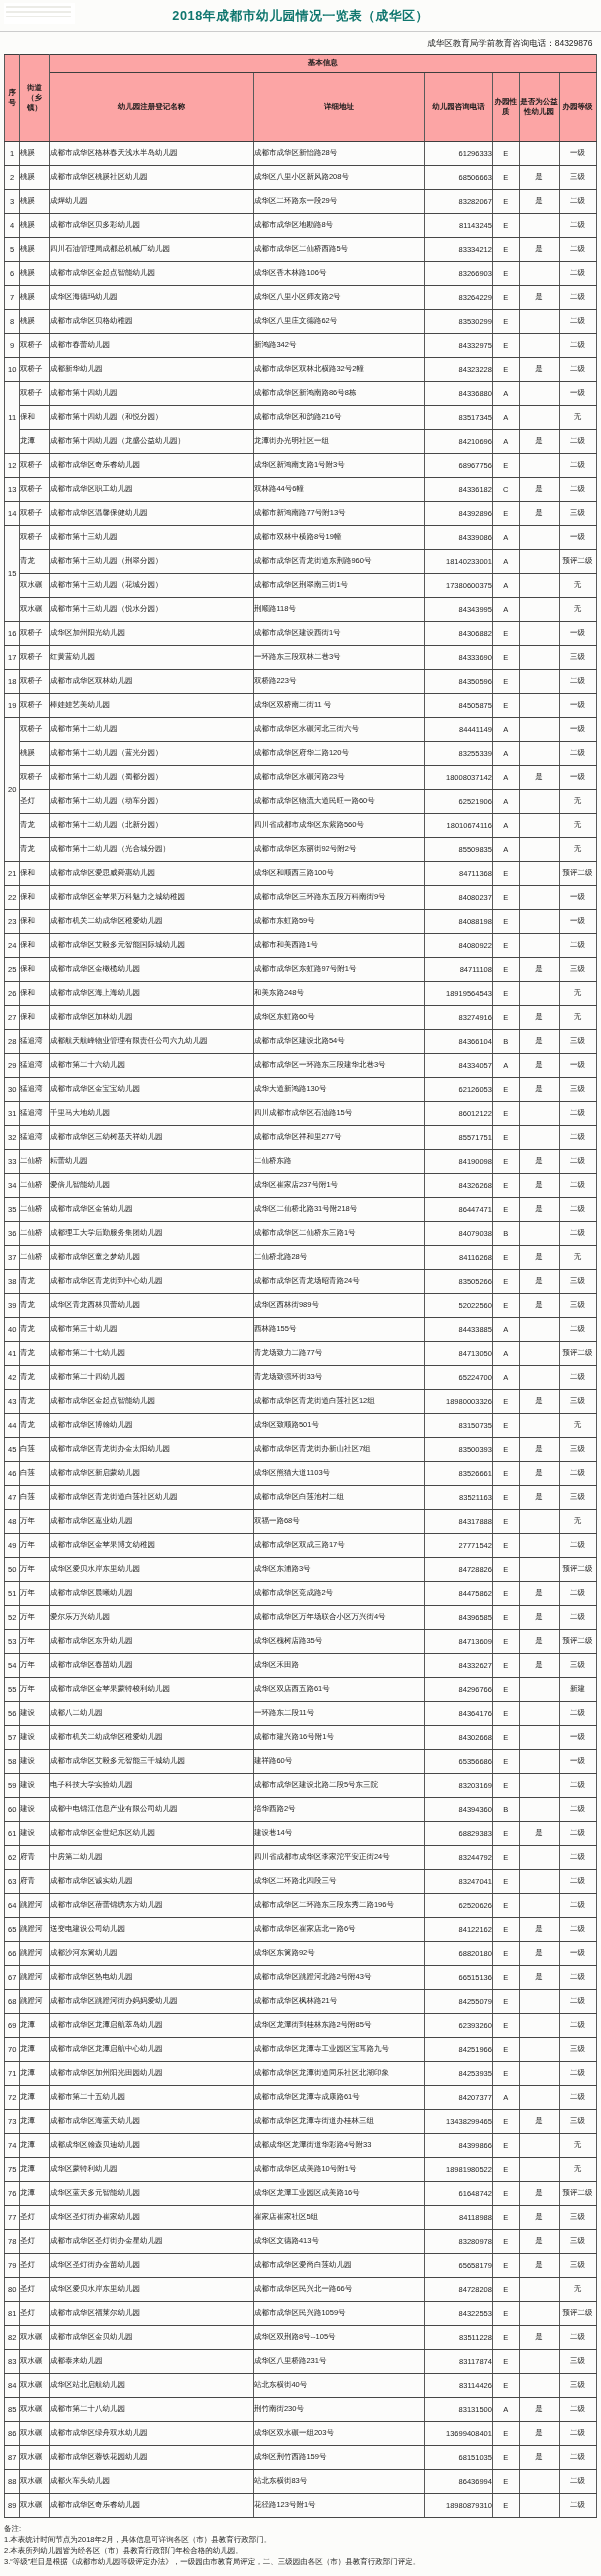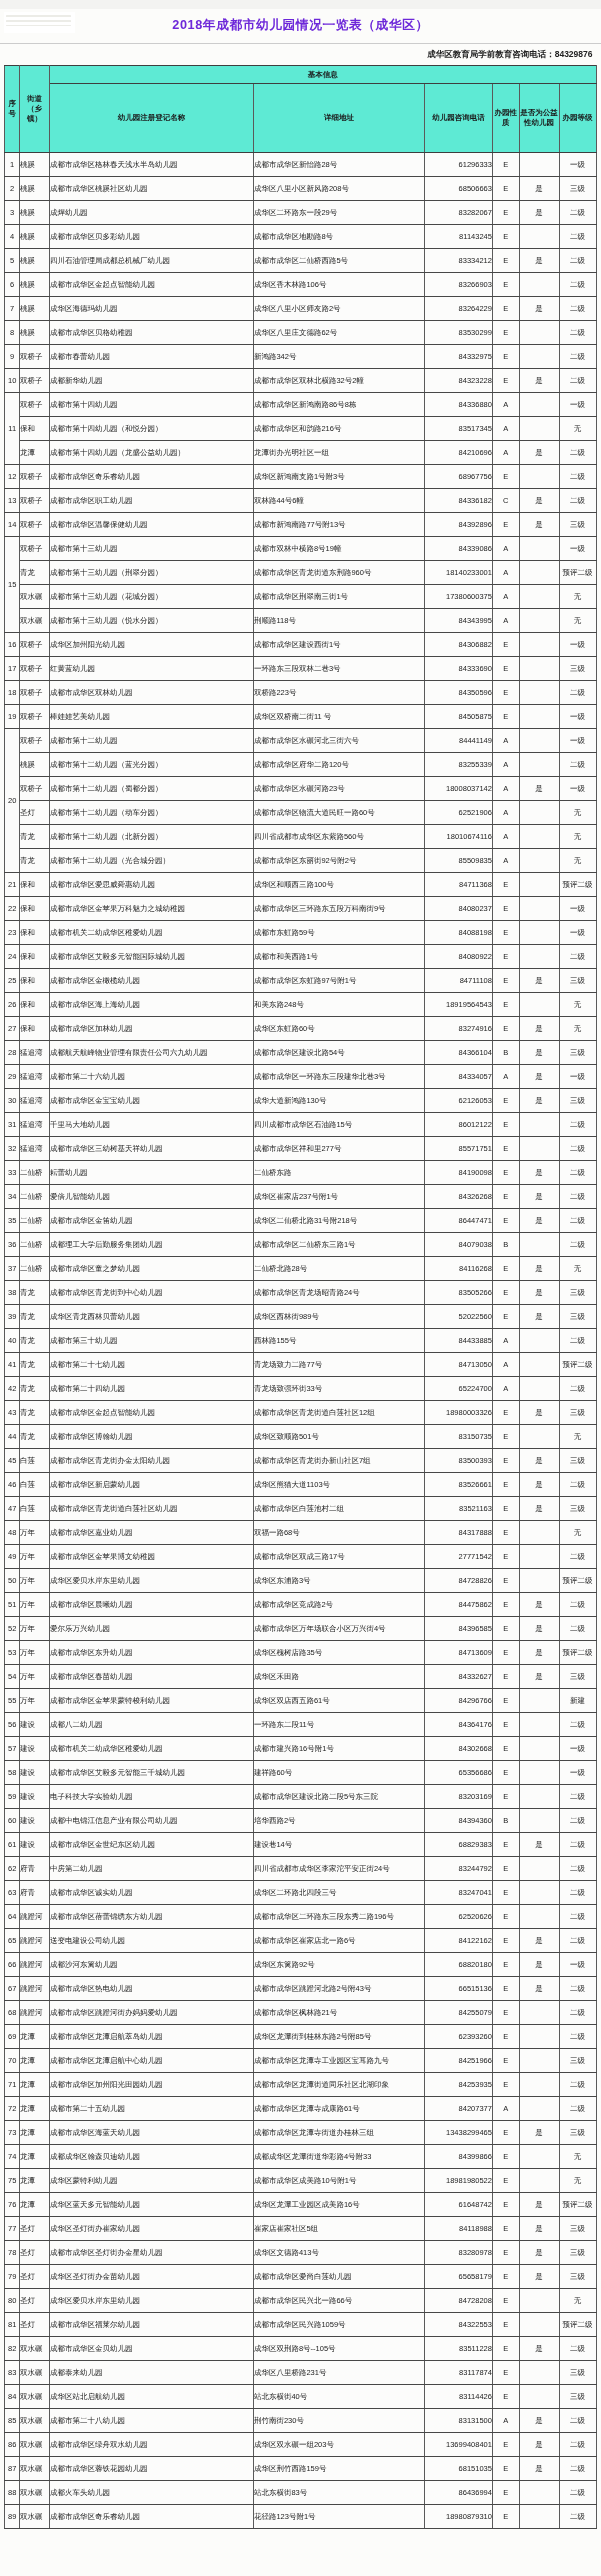--- a/index.html
+++ b/index.html
@@ -6,39 +6,39 @@
   body { width:601px; background:#f3f3f1; }
   .page {
     position:relative; width:601px; min-height:2576px;
     background:#fcfcfa;
     font-family:"Liberation Sans","DejaVu Sans",sans-serif;
     color:#1b1b1b;
   }
   .watermark { position:absolute; top:3px; left:3.6px; width:71px; height:20.5px; background:#ffffff; }
   .watermark .wline { height:1.8px; margin:3px 3.6px 0 2.4px; background:#e7e7e1; opacity:.8; border-radius:0.6px; }
   .title {
-    margin:9px; padding-top:7.8px; text-align:center;
-    font-size:12.7px; font-weight:bold; letter-spacing:0.6px; color:#6d28d9;
+    margin:0; padding-top:7.8px; text-align:center;
+    font-size:12.7px; font-weight:bold; letter-spacing:0.6px; color:#0f766e;
   }
   .rule { border-top:0.6px solid #cccccc; margin-top:6.6px; }
   .subtitle {
     text-align:right; padding:5.4px 8.5px 4.2px 0;
-    font-size:8.5px; font-weight:bold; color:#222;
+    font-size:8.5px; font-weight:normal; color:#222;
   }
   table.roster {
     width:592px; margin:0 auto; border-collapse:collapse; table-layout:fixed;
     border:1.2px solid #3e3e3e;
   }
   .roster th, .roster td {
     border:0.6px solid #5a5a5a; overflow:hidden; white-space:nowrap;
     font-size:7.5px; vertical-align:middle; padding:0;
   }
   .roster thead th {
     border-top:1.2px solid #3e3e3e; border-bottom:1.2px solid #3e3e3e;
-    font-weight:bold; white-space:normal; text-align:center; background:#5eead4;
+    font-weight:bold; white-space:normal; text-align:center; background:#fca5a5;
   }
   .roster thead tr.band th { height:17px; }
   .roster thead tr.cols th { height:68px; }
   .roster tbody td { border-top:1.2px solid #474747; border-bottom:1.2px solid #474747; background:#fcfcfb; }
   .roster tbody tr { height:24px; }
   .c-no   { text-align:center; }
   .c-street { padding-left:1.8px; }
   .c-name { padding-left:3px; }
   .c-addr { padding-left:3px; }
   .c-tel  { text-align:right; padding-right:4.2px; }
@@ -1071,15 +1071,21 @@
           <td class="c-name">成都市成华区奇乐睿幼儿园</td>
           <td class="c-addr">花径路123号附1号</td>
           <td class="c-tel">18980879310</td>
           <td class="c-type">E</td>
           <td class="c-pub"></td>
           <td class="c-lvl">二级</td>
         </tr>
       </tbody>
   </table>
 
+  <div class="notes">
+    <div class="note-line">备注:</div>
+  <div class="note-line">1.本表统计时间节点为2018年2月，具体信息可详询各区（市）县教育行政部门。</div>
+      <div class="note-line">2.本表所列幼儿园皆为经各区（市）县教育行政部门年检合格的幼儿园。</div>
+      <div class="note-line">3.“等级”栏目是根据《成都市幼儿园等级评定办法》，一级园由市教育局评定，二、三级园由各区（市）县教育行政部门评定。</div>
+    </div>
 
 </div>
 
 
 </body></html>

